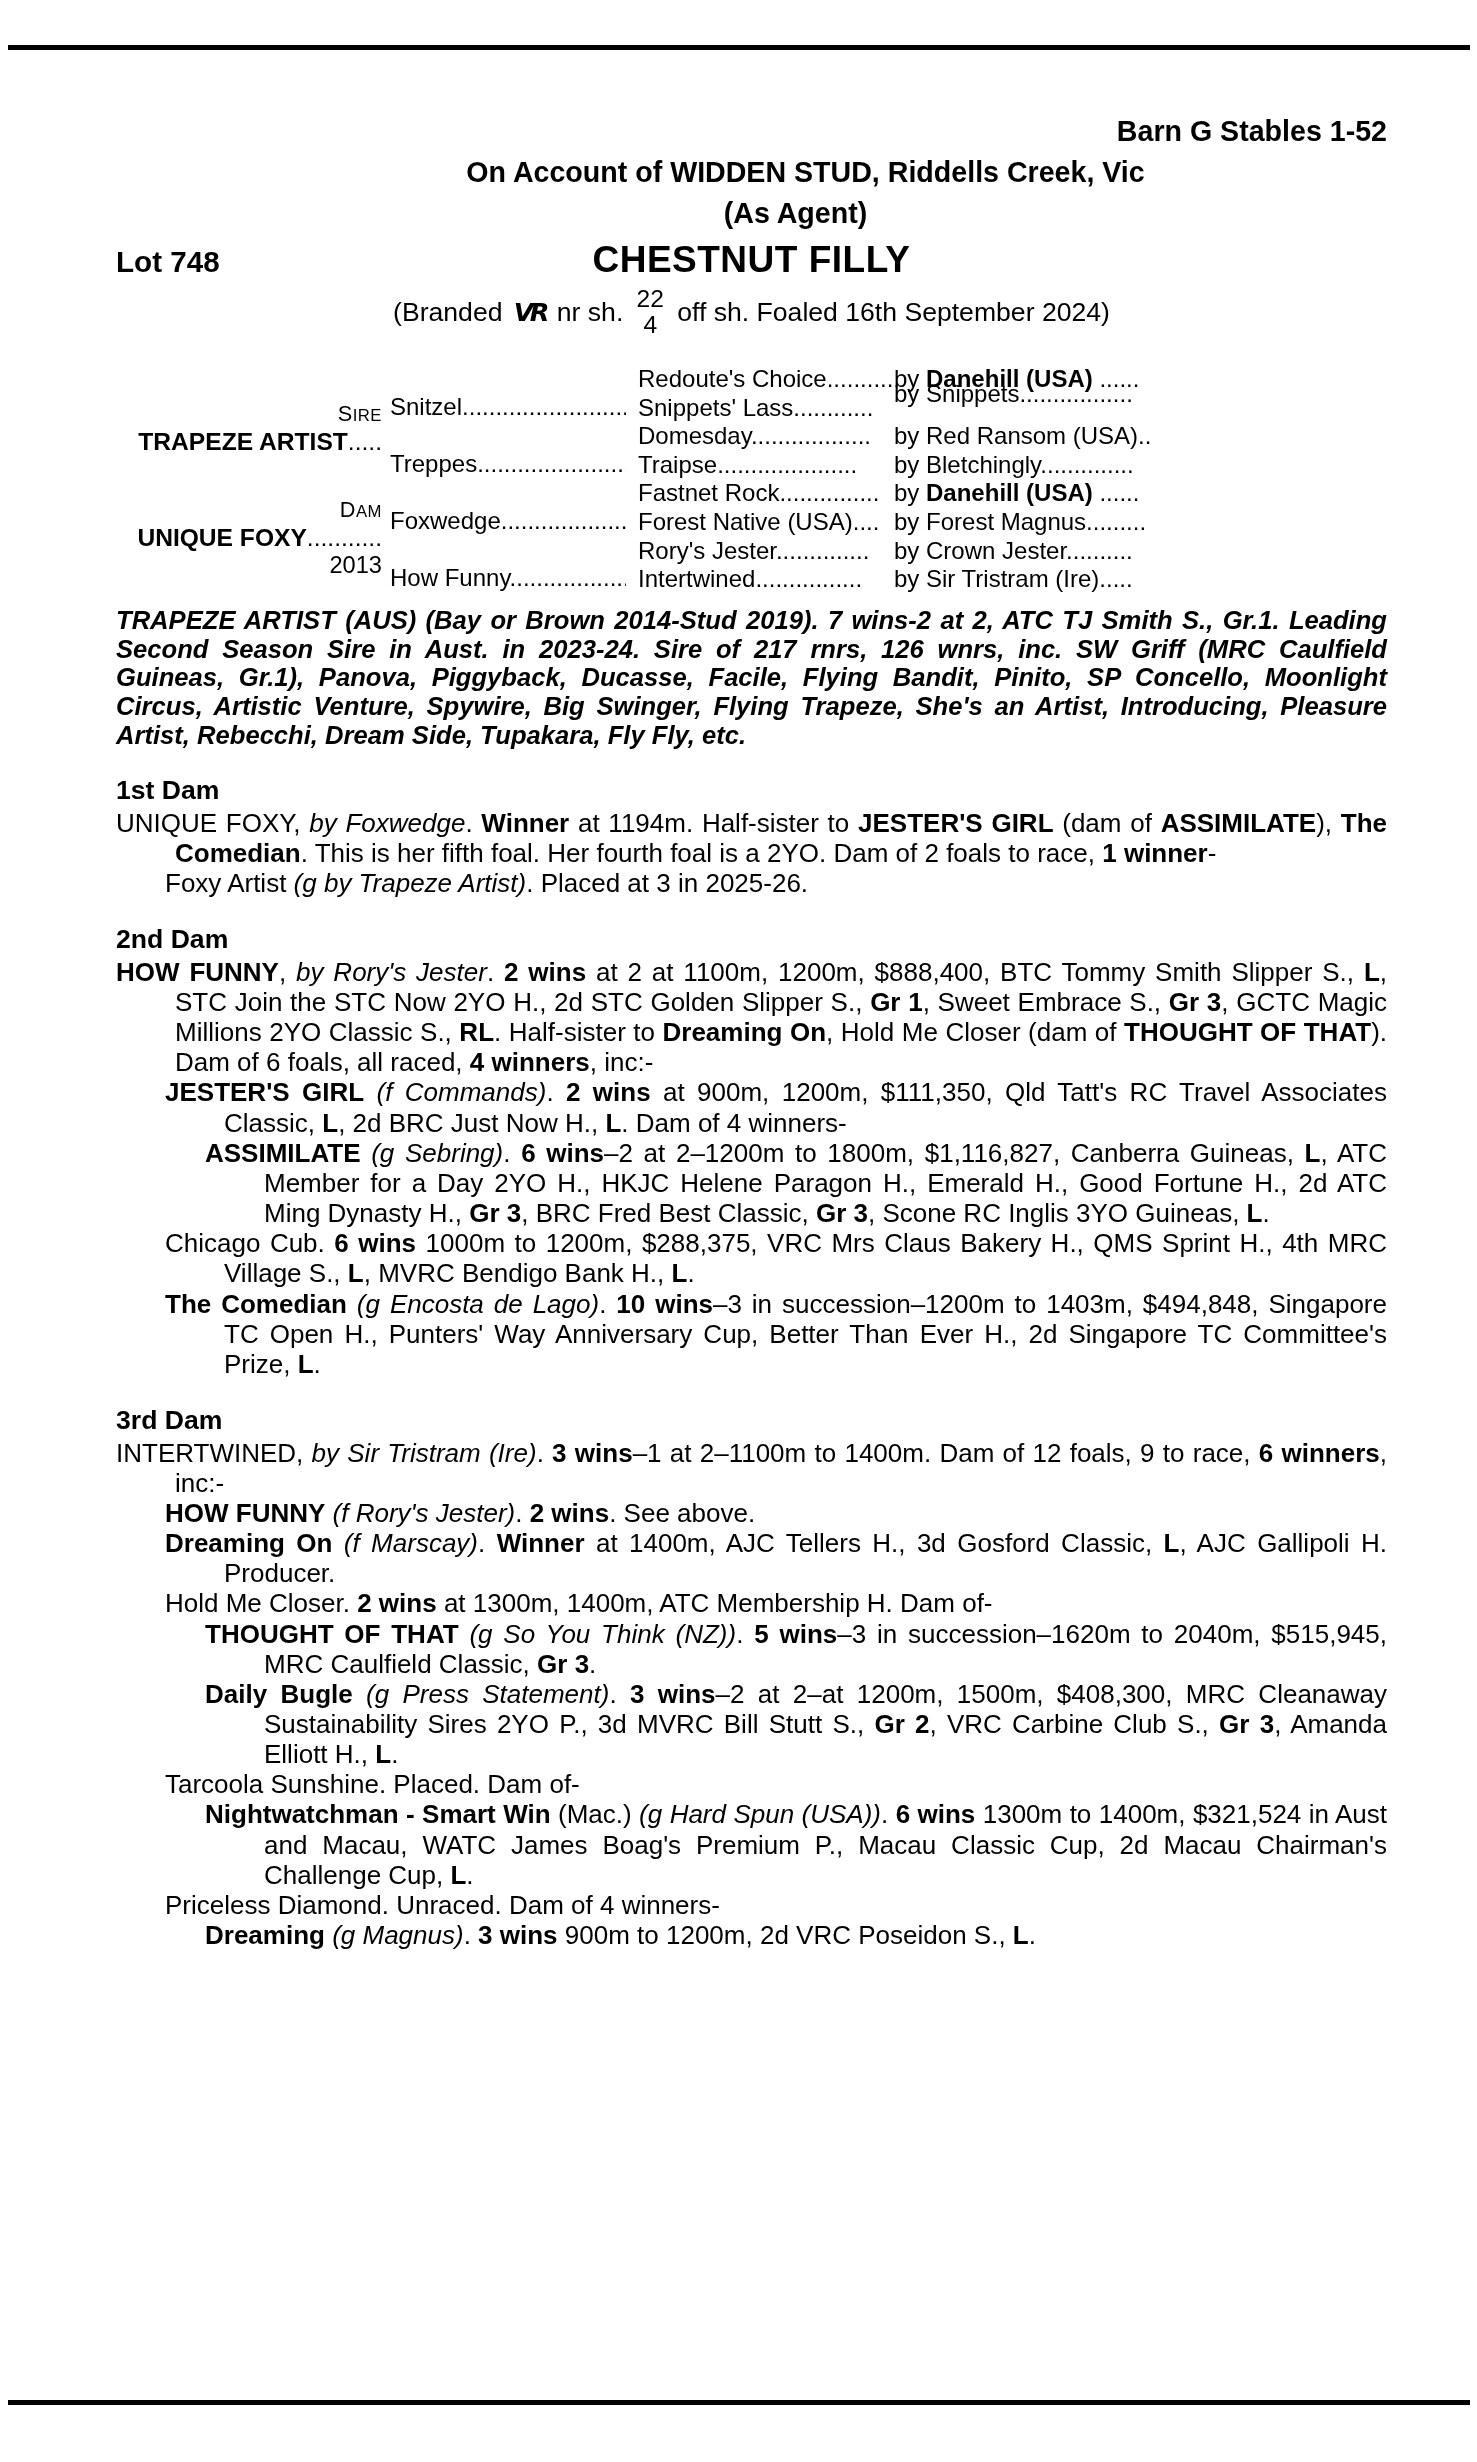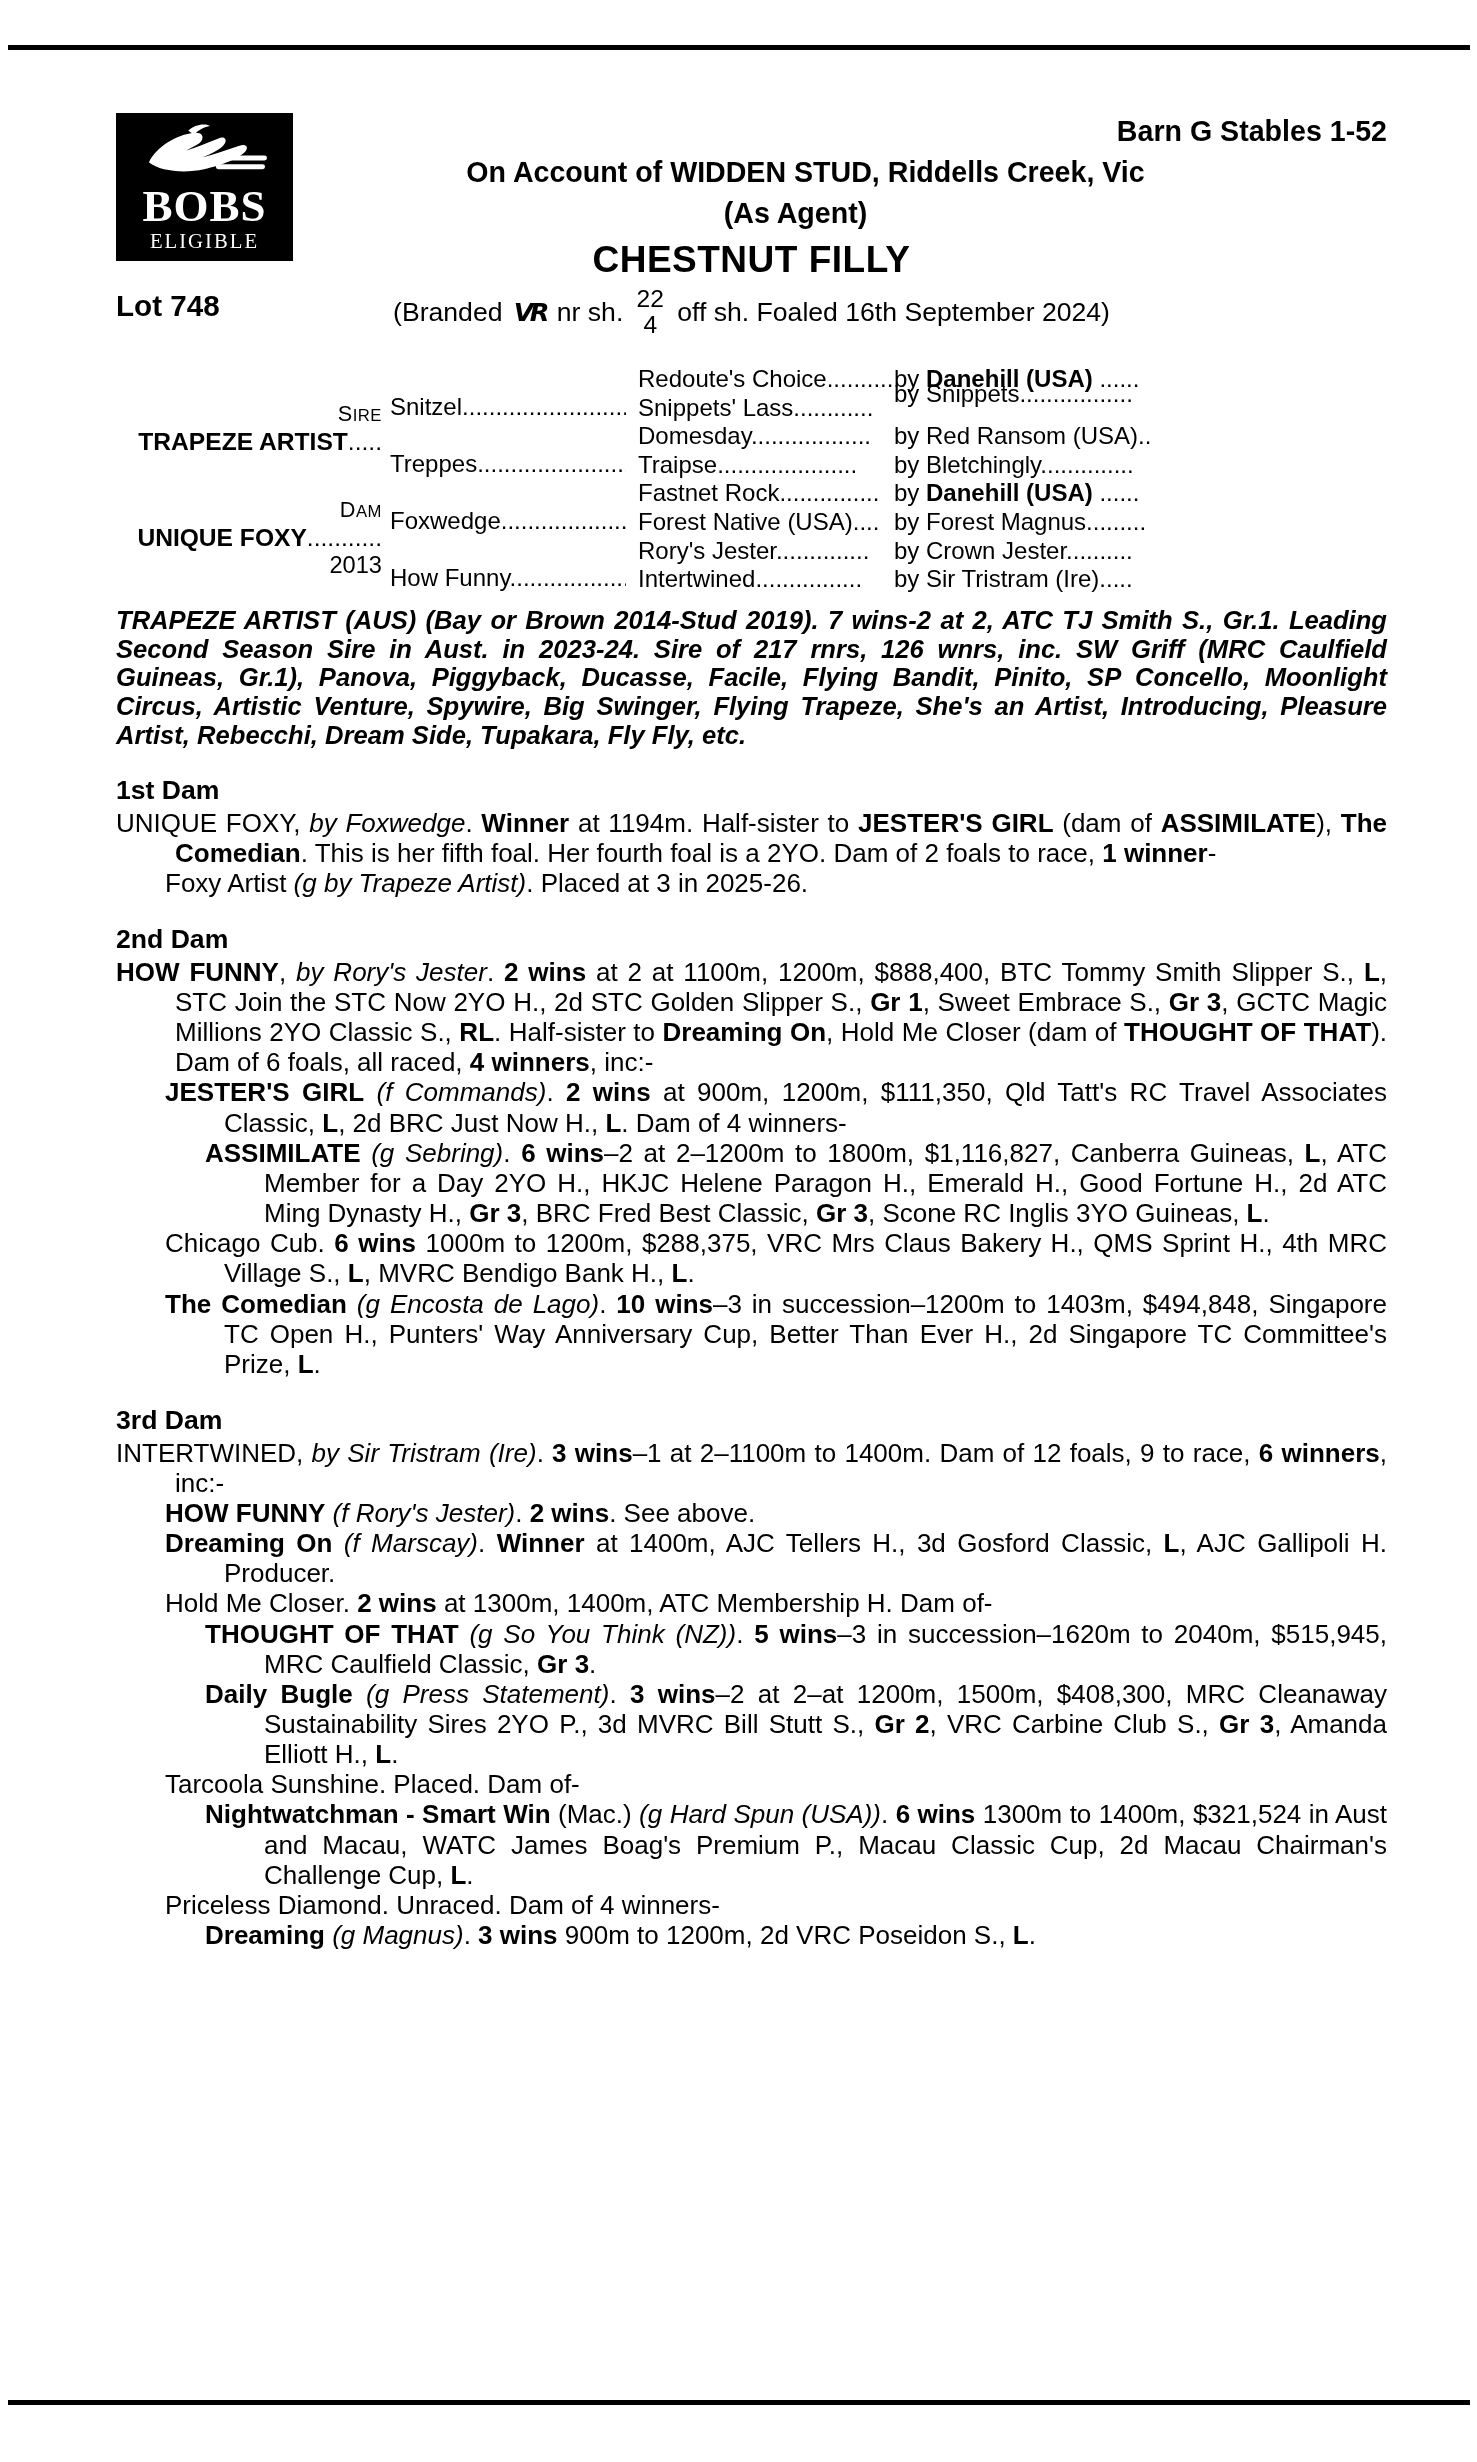--- a/index.html
+++ b/index.html
@@ -100,21 +100,20 @@
     font-weight: bold;
     padding-left: 88px;
     box-sizing: border-box;
   }
   .lot-line {
     position: absolute;
     left: 0px;
     top: 150px;
     font-size: 29.6px;
     font-weight: bold;
-    margin-top: 44px;
   }
   .colour-sex {
     position: absolute;
     left: 0; right: 0;
     top: 144px;
     text-align: center;
     font-size: 37px;
     font-weight: bold;
     letter-spacing: 0.5px;
   }
@@ -239,35 +238,20 @@
 
 <div class="page">
 
   <div class="rule rule-top"></div>
   <div class="rule rule-bottom"></div>
 
   <div class="content">
 
     <div class="header-block">
 
-      <div class="bobs-logo">
-        <div class="bobs-horse">
-          <svg width="148" height="61" viewBox="0 0 150 62" aria-hidden="true">
-            <path fill="#ffffff" d="M18 40 C26 24 46 12 64 10 C70 9 74 12 72 17 C70 22 62 24 56 28
-                                     C66 25 78 20 88 16 C94 13 98 16 95 21 C92 26 82 31 72 35
-                                     C84 32 98 27 110 23 C116 21 120 24 116 29 C110 36 92 43 74 47
-                                     C56 51 30 50 18 40 Z"></path>
-            <path fill="#ffffff" d="M58 8 C64 2 74 0 80 3 C74 4 68 7 64 12 Z"></path>
-            <rect x="96" y="33" width="42" height="5" rx="2.5" fill="#ffffff"></rect>
-            <rect x="86" y="42" width="50" height="5" rx="2.5" fill="#ffffff"></rect>
-          </svg>
-        </div>
-        <div class="bobs-word">BOBS</div>
-        <div class="bobs-sub">ELIGIBLE</div>
-      </div>
 
       <div class="barn-line">Barn G Stables 1-52</div>
       <div class="account-line">On Account of WIDDEN STUD, Riddells Creek, Vic</div>
       <div class="agent-line">(As Agent)</div>
 
       <div class="lot-line">Lot 748</div>
       <div class="colour-sex">CHESTNUT FILLY</div>
 
       <div class="branded-line">
         <span>(Branded</span>

